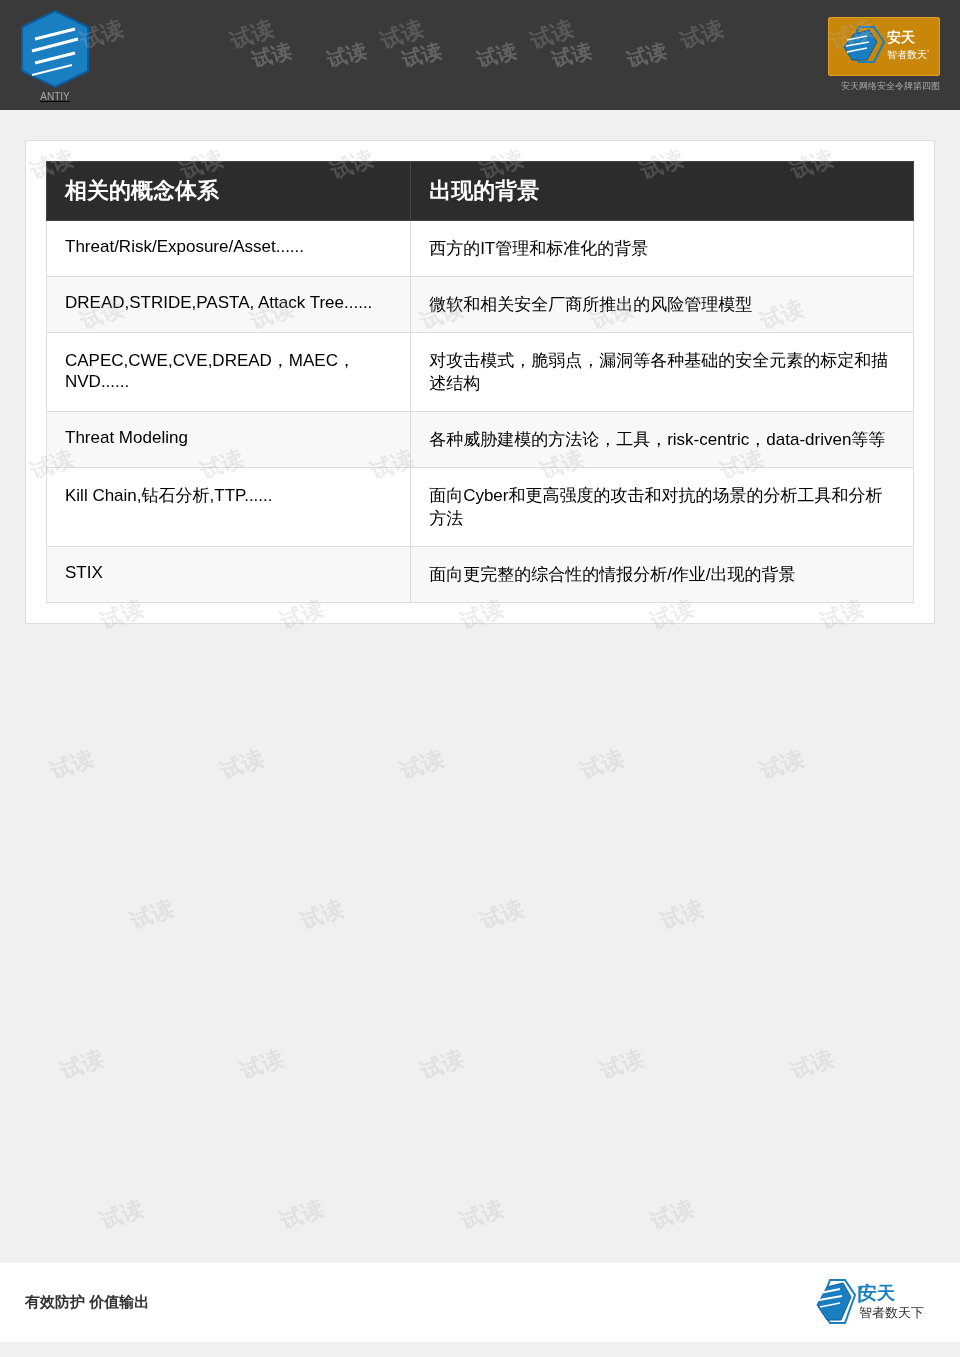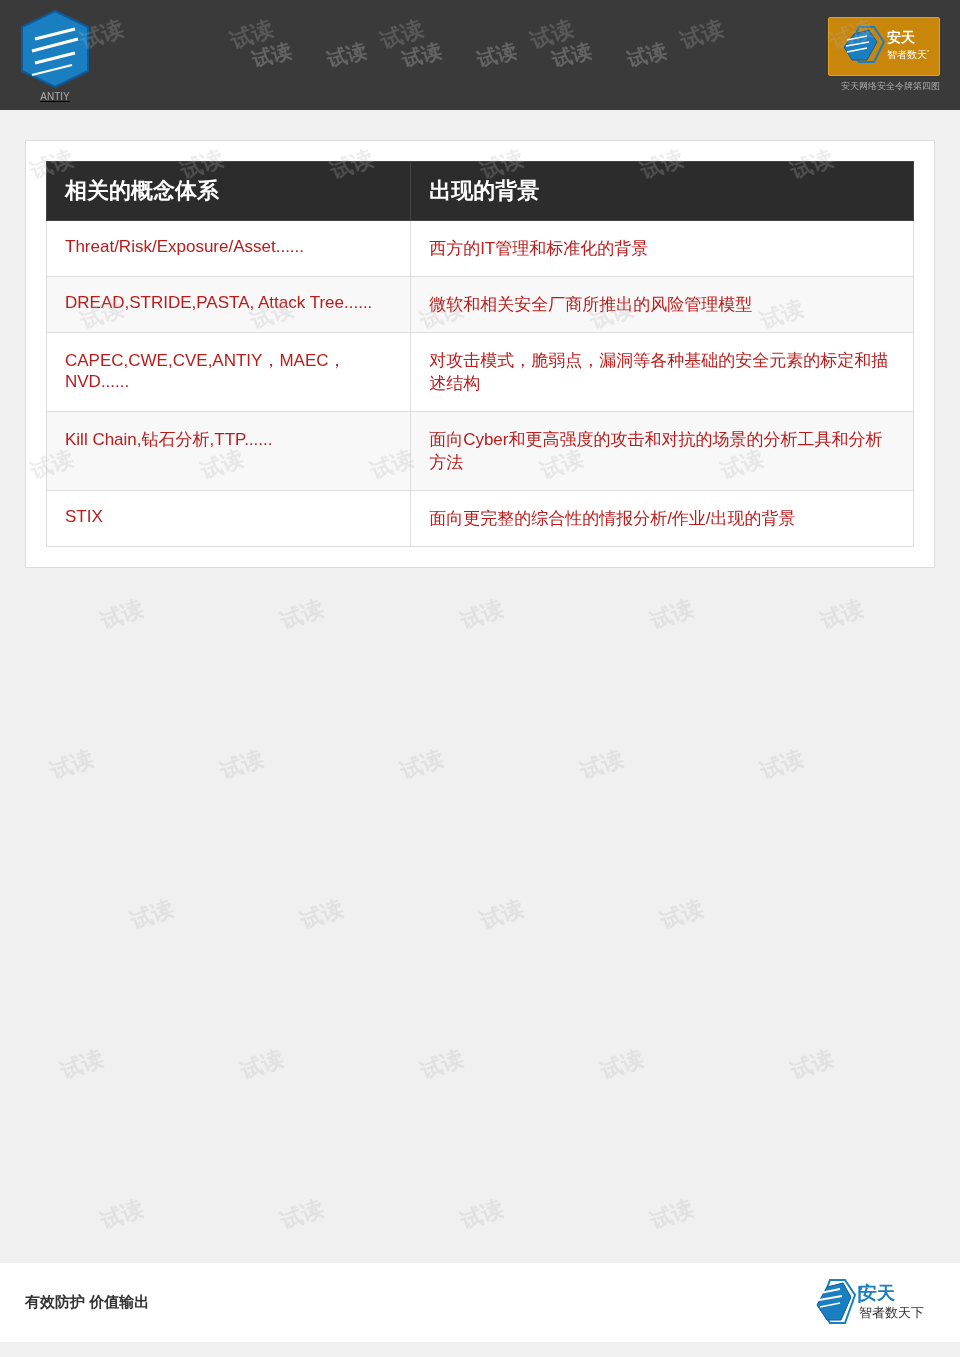--- a/index.html
+++ b/index.html
@@ -65,21 +65,21 @@
       padding: 14px 18px;
       text-align: left;
       border: 1px solid #444;
     }
 
     .concept-table td {
       padding: 16px 18px;
       border: 1px solid #ddd;
       vertical-align: top;
       font-size: 17px;
-      color: #b91c1c;
+      color: #000000;
       background: #ffffff;
     }
 
     .concept-table tr:nth-child(even) td {
       background: #f8f8f8;
     }
 
     .concept-table tr:nth-child(odd) td {
       background: #ffffff;
     }
@@ -184,22 +184,26 @@
     <tbody id="table-body">
     <tr>
     <td class="col-left">Threat/Risk/Exposure/Asset......</td>
     <td class="col-right">西方的IT管理和标准化的背景</td>
   </tr>
         <tr>
     <td class="col-left">DREAD,STRIDE,PASTA, Attack Tree......</td>
     <td class="col-right">微软和相关安全厂商所推出的风险管理模型</td>
   </tr>
         <tr>
-    <td class="col-left">CAPEC,CWE,CVE,ANTIY，MAEC，NVD......</td>
+    <td class="col-left">CAPEC,CWE,CVE,DREAD，MAEC，NVD......</td>
     <td class="col-right">对攻击模式，脆弱点，漏洞等各种基础的安全元素的标定和描述结构</td>
+  </tr>
+        <tr>
+    <td class="col-left">Threat Modeling</td>
+    <td class="col-right">各种威胁建模的方法论，工具，risk-centric，data-driven等等</td>
   </tr>
         <tr>
     <td class="col-left">Kill Chain,钻石分析,TTP......</td>
     <td class="col-right">面向Cyber和更高强度的攻击和对抗的场景的分析工具和分析方法</td>
   </tr>
         <tr>
     <td class="col-left">STIX</td>
     <td class="col-right">面向更完整的综合性的情报分析/作业/出现的背景</td>
   </tr>
       </tbody>

